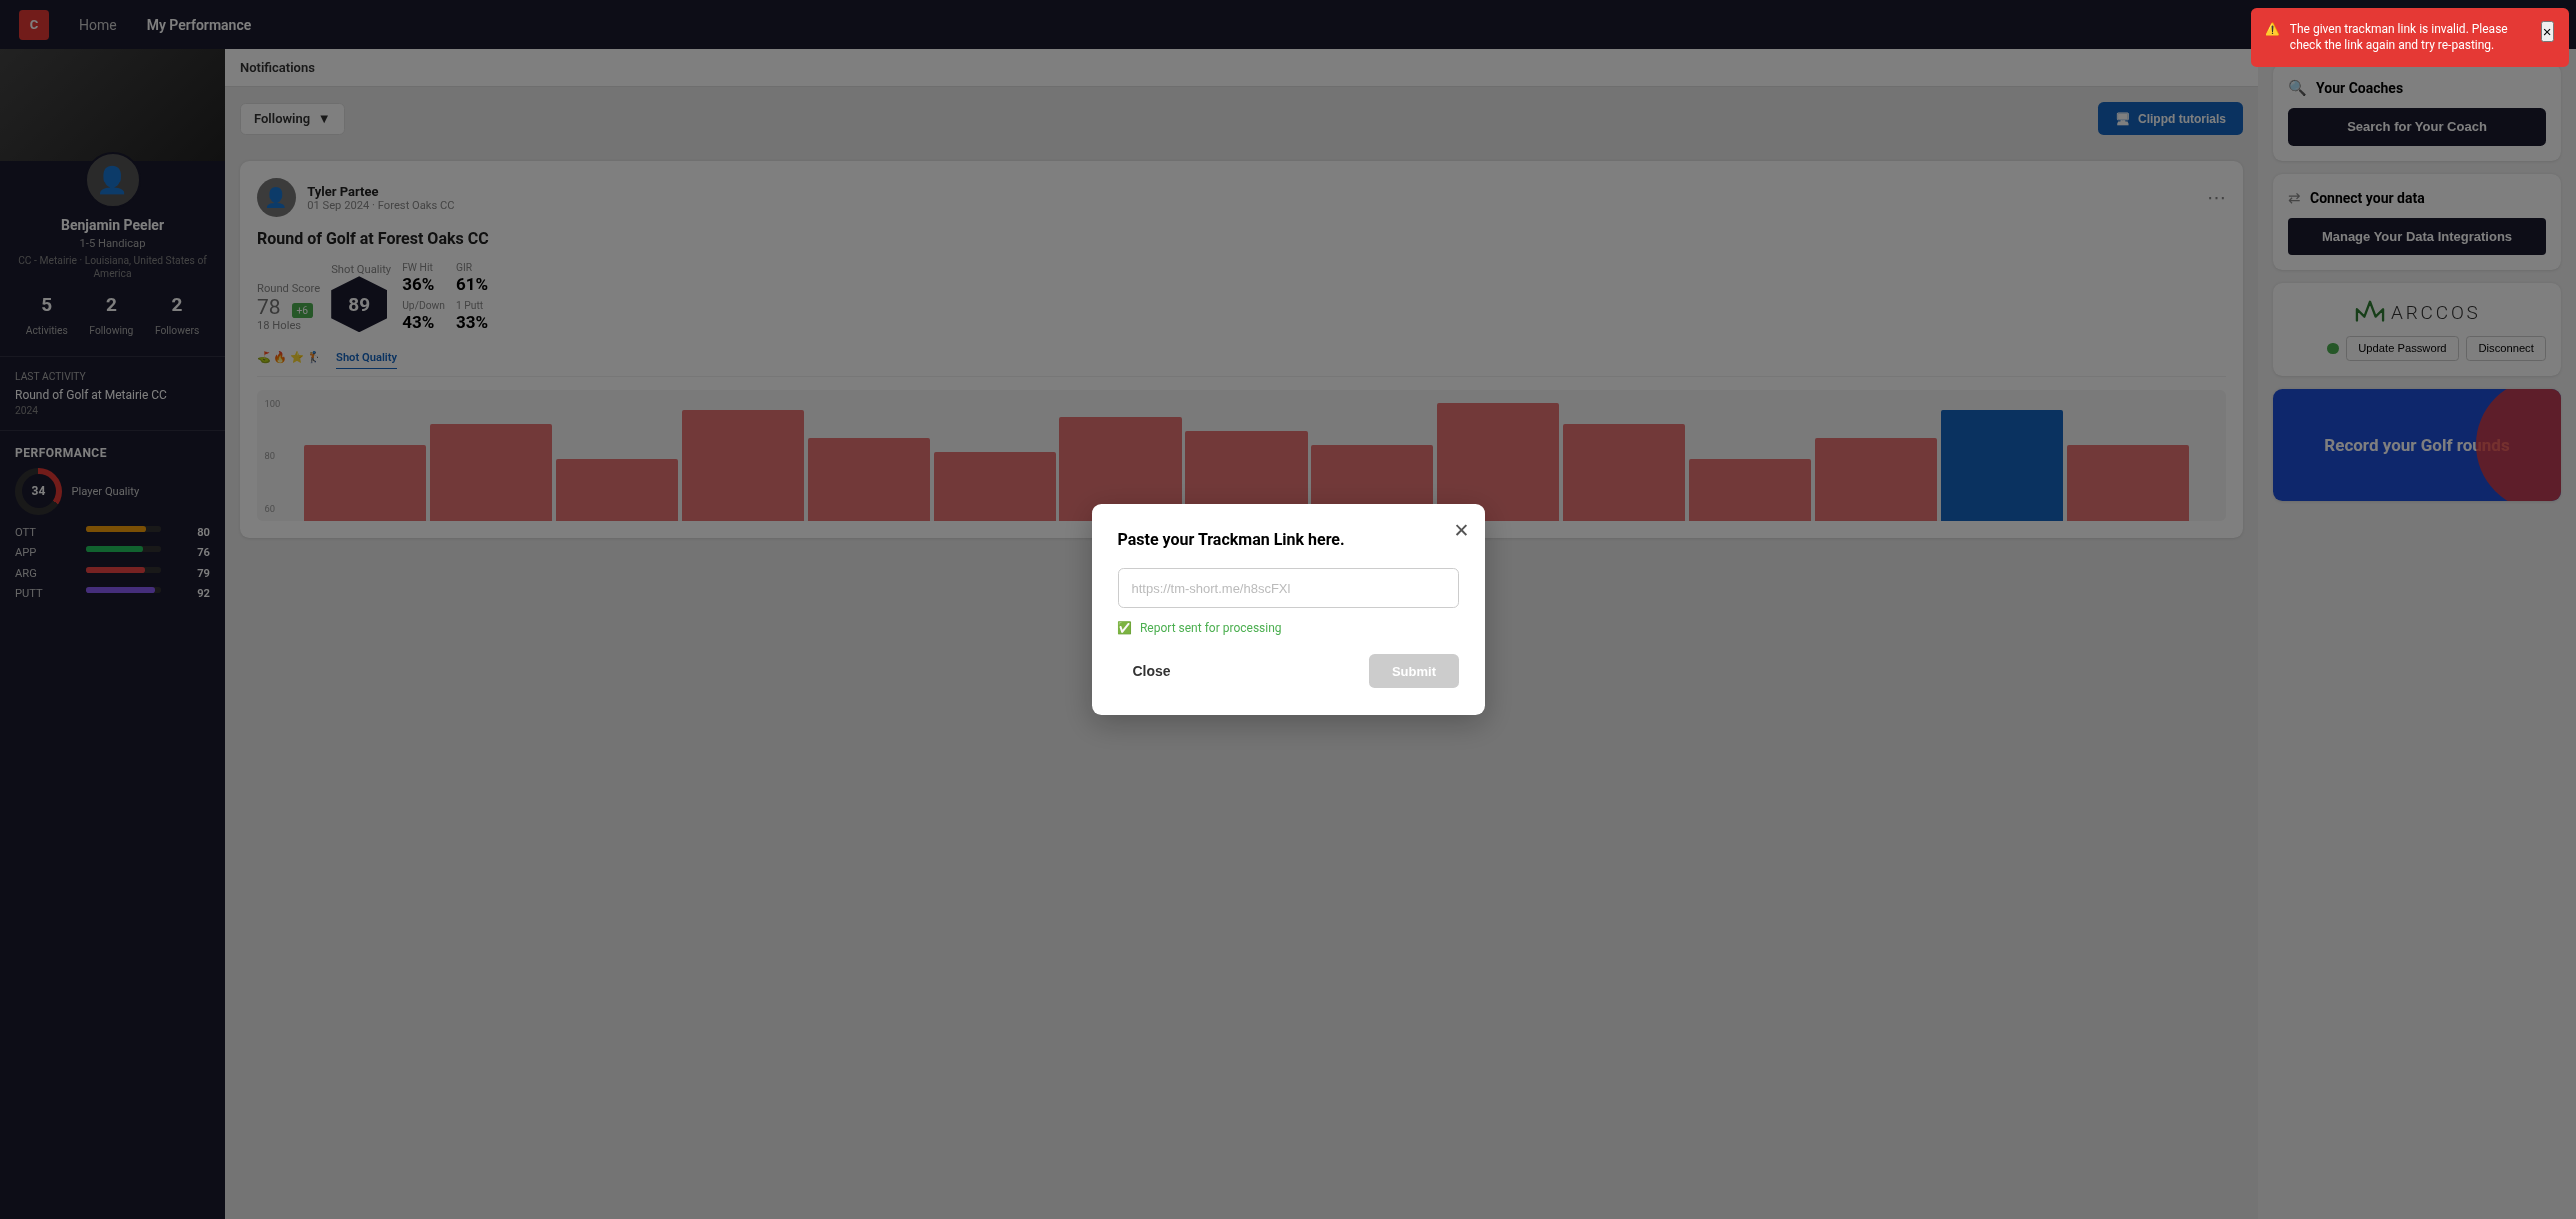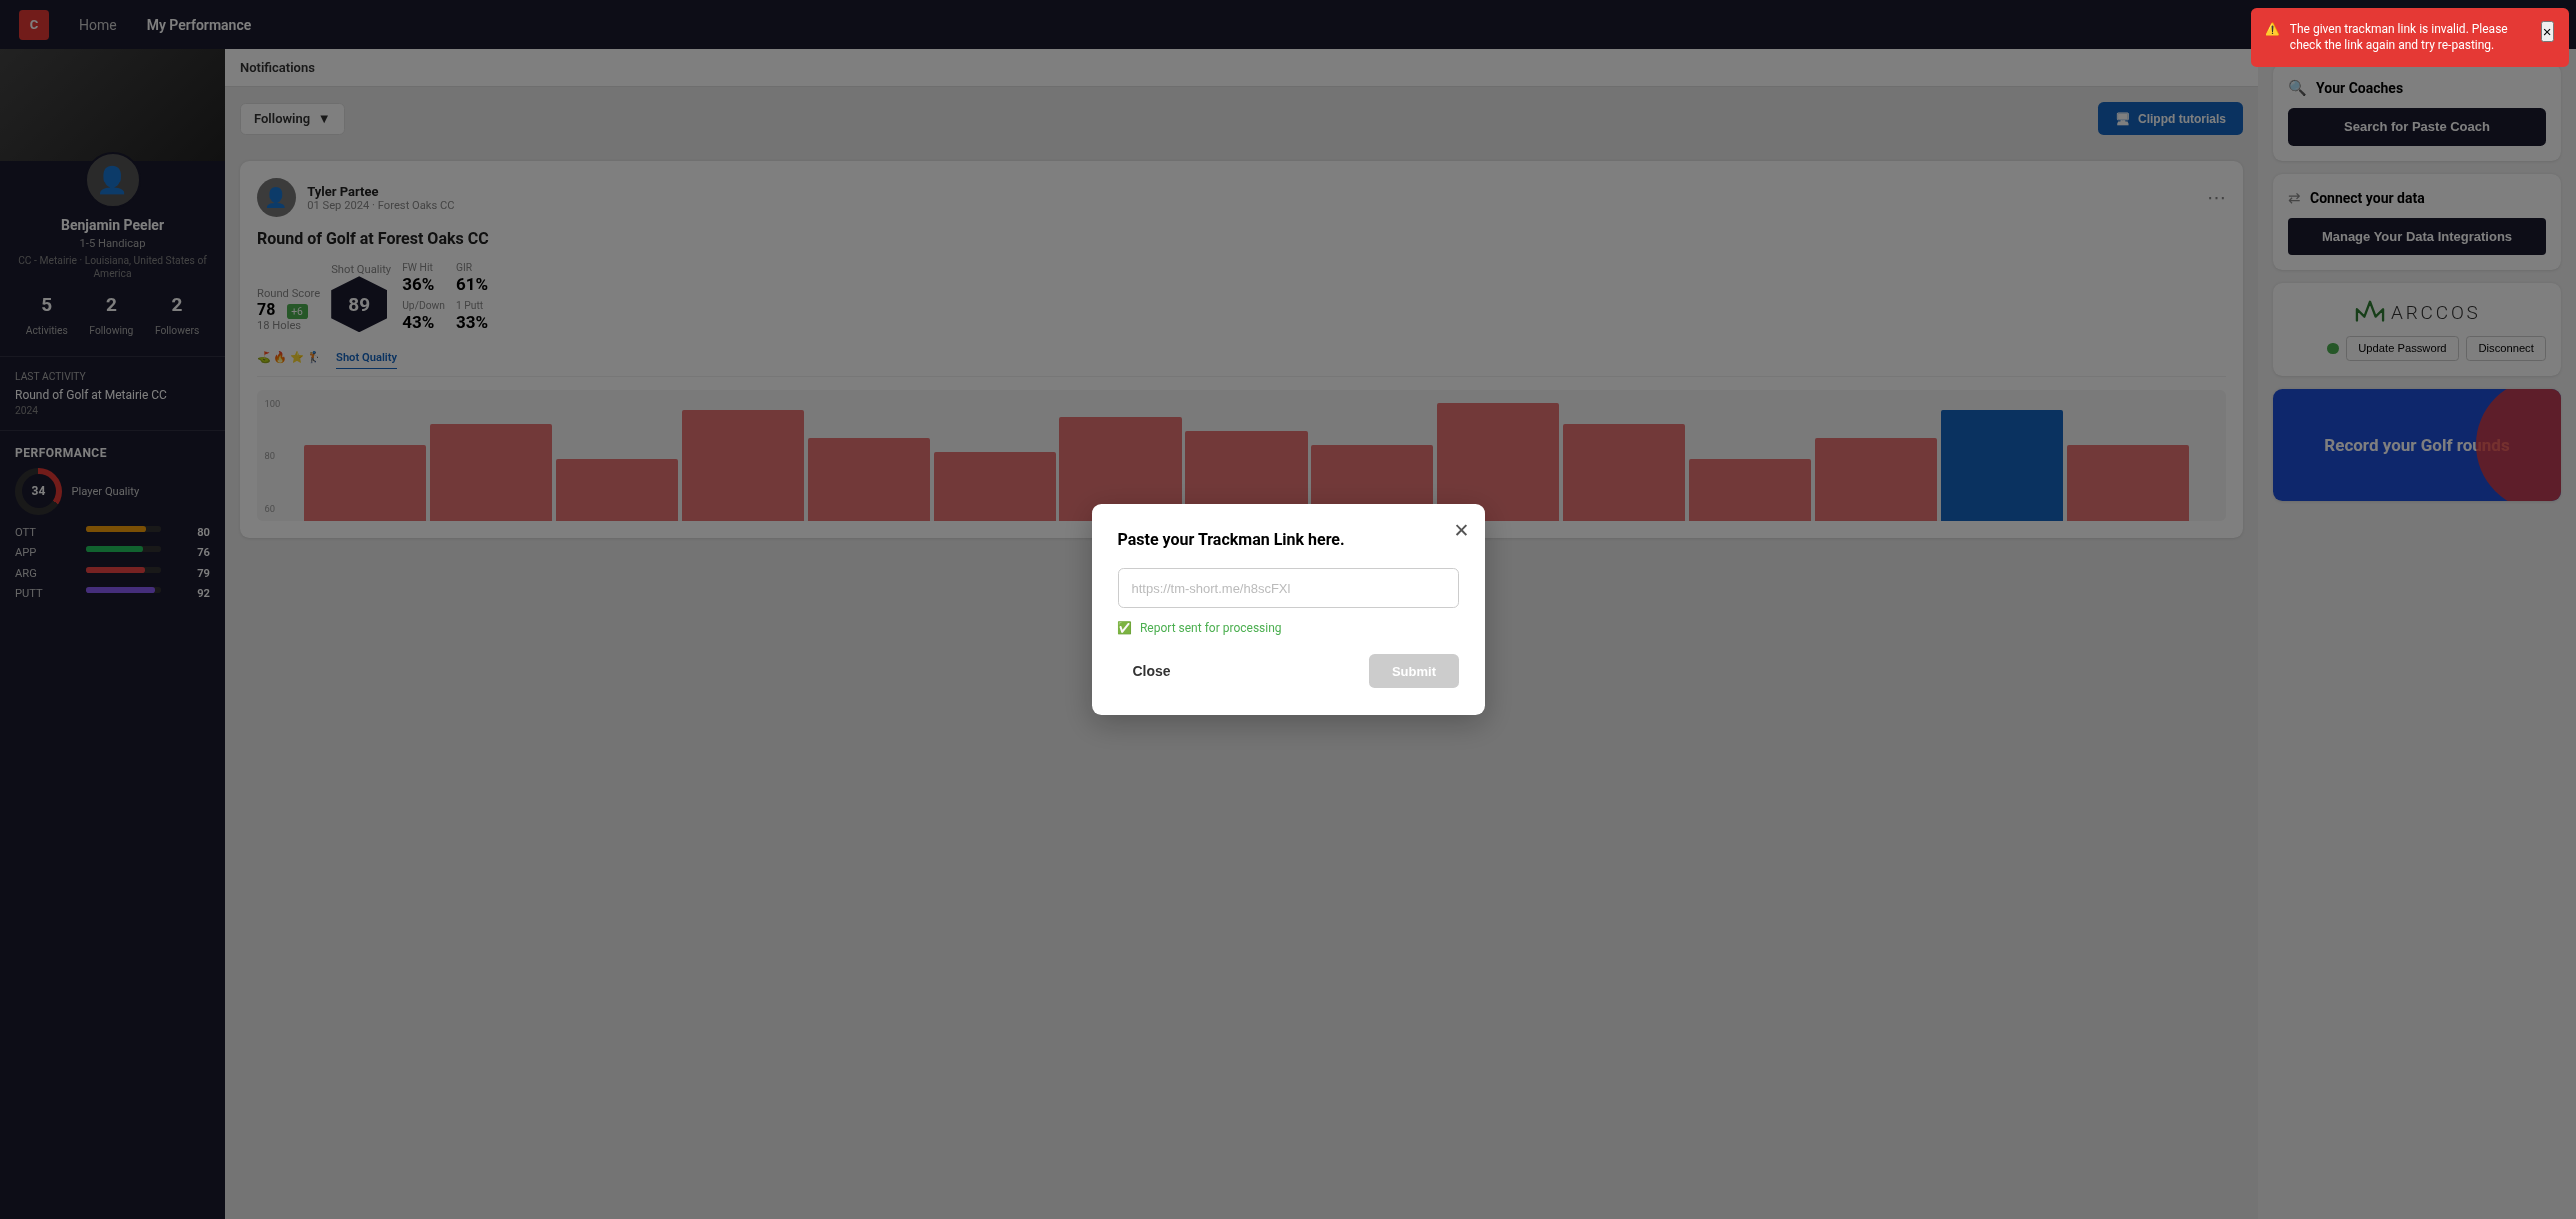--- a/index.html
+++ b/index.html
@@ -72,21 +72,21 @@
     .card-avatar { width:39px; height:39px; border-radius:50%; background:#777; display:flex;align-items:center;justify-content:center; color:#ccc; font-size:19px; }
     .card-user-name { font-size:13px; font-weight:700; color:#222; }
     .card-date { font-size:11.2px; color:#888; }
     .card-menu { margin-left:auto; cursor:pointer; color:#888; font-size:19px; }
     .card-title { font-size:16px; font-weight:700; color:#222; margin-bottom:13px; }
 
     
     .stats-row { display:flex; gap:11px; align-items:flex-end; }
     .stat-block { display:flex; flex-direction:column; }
     .stat-label { font-size:11.2px; color:#888; }
-    .stat-value { font-size:16px; font-weight:700; color:#000000; }
+    .stat-value { font-size:21px; font-weight:400; color:#737373; }
     .stat-badge { background:#4caf50; color:#fff; border-radius:2.8px; font-size:10.3px; padding:0.9px 4.7px; margin-left:5.6px; }
     .stat-holes { font-size:11.2px; color:#888; }
     .hexagon { width:56px;height:56px; background:#1a1a2e; clip-path:polygon(50% 0%,100% 25%,100% 75%,50% 100%,0% 75%,0% 25%); display:flex;align-items:center;justify-content:center; color:#fff; font-size:19px; font-weight:700; }
     .stat-pair { display:flex; flex-direction:column; gap:5.6px; }
     .stat-pair-item { display:flex; flex-direction:column; }
     .stat-pair-label { font-size:10.3px; color:#888; }
     .stat-pair-value { font-size:17px; font-weight:700; }
 
     
     .chart-area { background:#f5f5f5; border-radius:5.6px; height:131px; display:flex;align-items:center;justify-content:center; position:relative; overflow:hidden; margin-top:13px; }
@@ -349,21 +349,21 @@
     </div>
   </main>
 
   <aside class="right-panel">
 
     <div class="coach-card">
       <div class="coach-header">
         <span class="coach-search-icon">🔍</span>
         <span class="coach-title">Your Coaches</span>
       </div>
-      <button class="coach-btn">Search for Paste Coach</button>
+      <button class="coach-btn">Search for Your Coach</button>
     </div>
 
     <div class="data-card">
       <div class="data-header">
         <span class="data-icon">⇄</span>
         <span class="data-title">Connect your data</span>
       </div>
       <button class="data-btn">Manage Your Data Integrations</button>
     </div>
 

